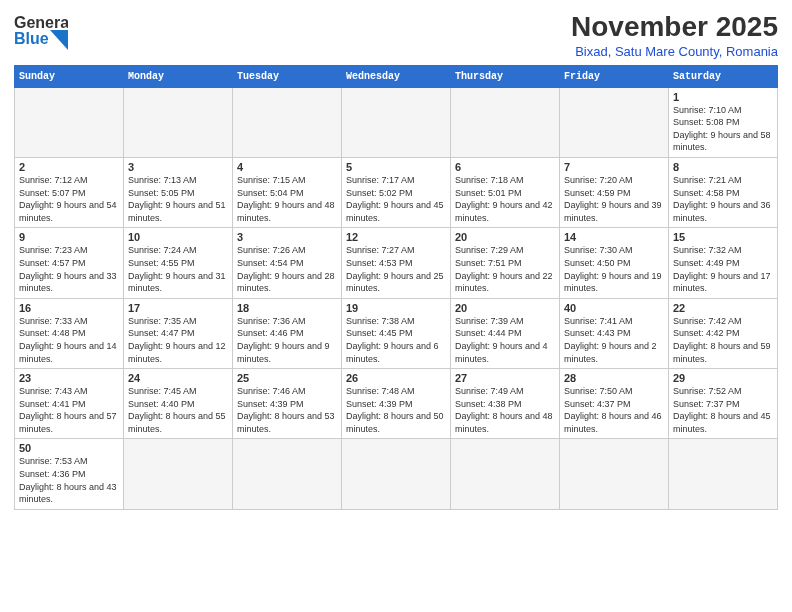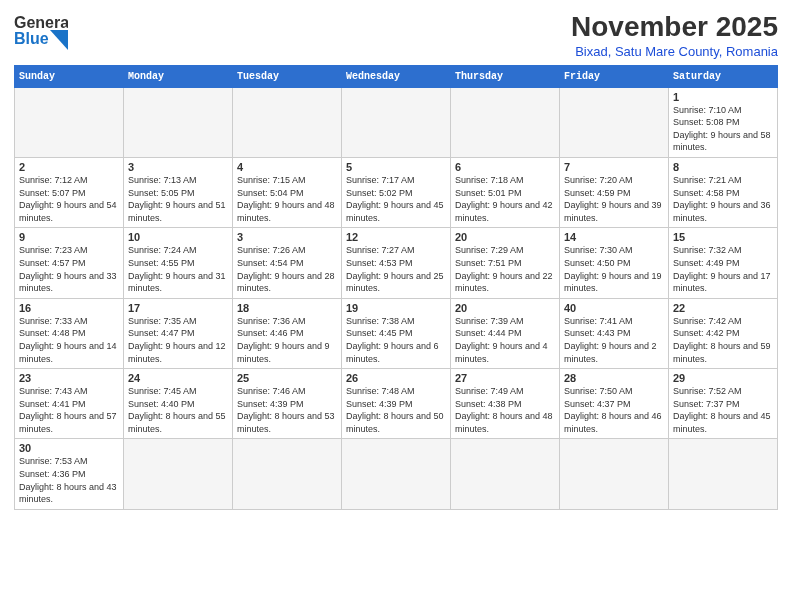--- a/index.html
+++ b/index.html
@@ -330,21 +330,21 @@
           <td>
             <span class="day-number">29</span>
             <div class="day-info">Sunrise: 7:52 AM
 Sunset: 7:37 PM
 Daylight: 8 hours
 and 45 minutes.</div>
           </td>
         </tr>
         <tr class="last-row">
           <td>
-            <span class="day-number">30</span>
+            <span class="day-number">50</span>
             <div class="day-info">Sunrise: 7:53 AM
 Sunset: 4:36 PM
 Daylight: 8 hours
 and 43 minutes.</div>
           </td>
           <td class="empty"></td>
           <td class="empty"></td>
           <td class="empty"></td>
           <td class="empty"></td>
           <td class="empty"></td>

